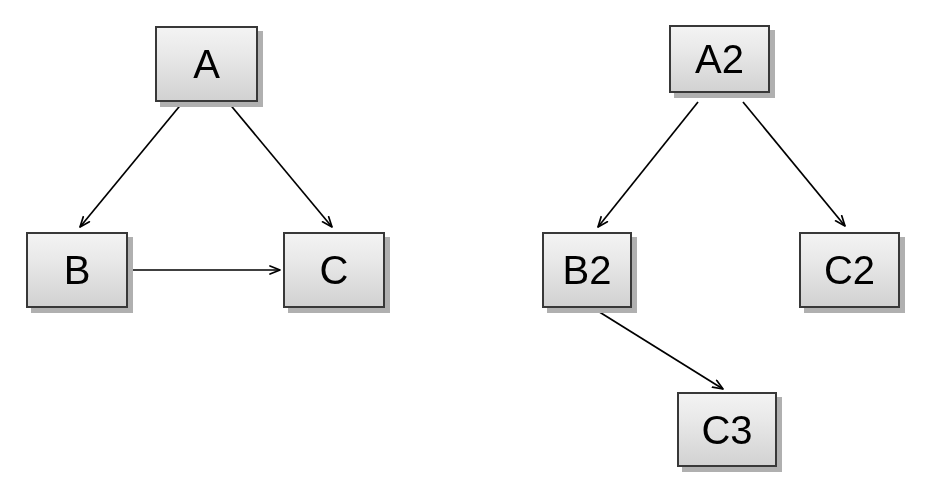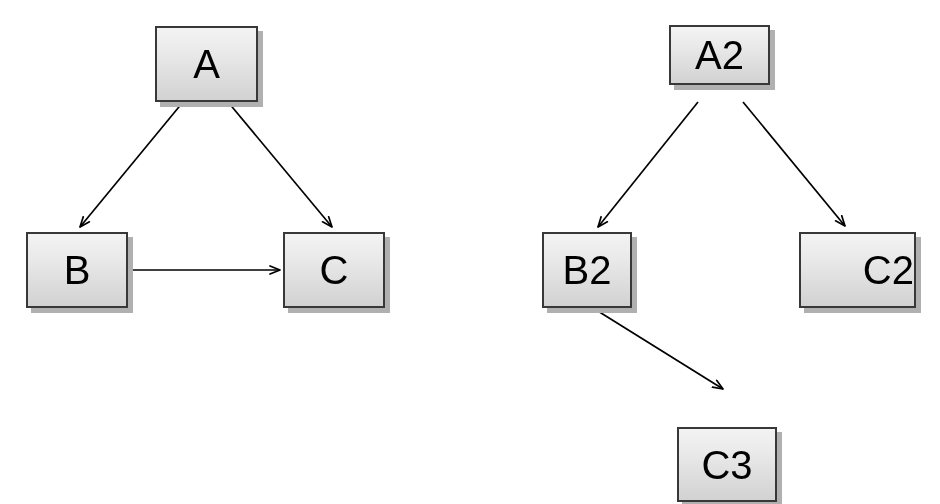--- a/index.html
+++ b/index.html
@@ -62,26 +62,26 @@
   <div id="nodes">
       <div class="node" style="left: 155px; top: 26px; width: 103px; height: 76px;">
         <span>A</span>
       </div>
       <div class="node" style="left: 26px; top: 232px; width: 102px; height: 76px;">
         <span>B</span>
       </div>
       <div class="node" style="left: 283px; top: 232px; width: 102px; height: 76px;">
         <span>C</span>
       </div>
-      <div class="node" style="left: 669px; top: 25px; width: 101px; height: 60px;">
+      <div class="node" style="left: 669px; top: 25px; width: 101px; height: 68px;">
         <span>A2</span>
       </div>
       <div class="node" style="left: 542px; top: 232px; width: 90px; height: 76px;">
         <span>B2</span>
       </div>
-      <div class="node" style="left: 799px; top: 232px; width: 117px; height: 76px; justify-content: flex-end;">
+      <div class="node" style="left: 799px; top: 232px; width: 101px; height: 76px;">
         <span>C2</span>
       </div>
-      <div class="node" style="left: 677px; top: 392px; width: 100px; height: 75px; margin-top: 35px;">
+      <div class="node" style="left: 677px; top: 392px; width: 100px; height: 75px;">
         <span>C3</span>
       </div>
     </div>
 </div>
 
 </body></html>

